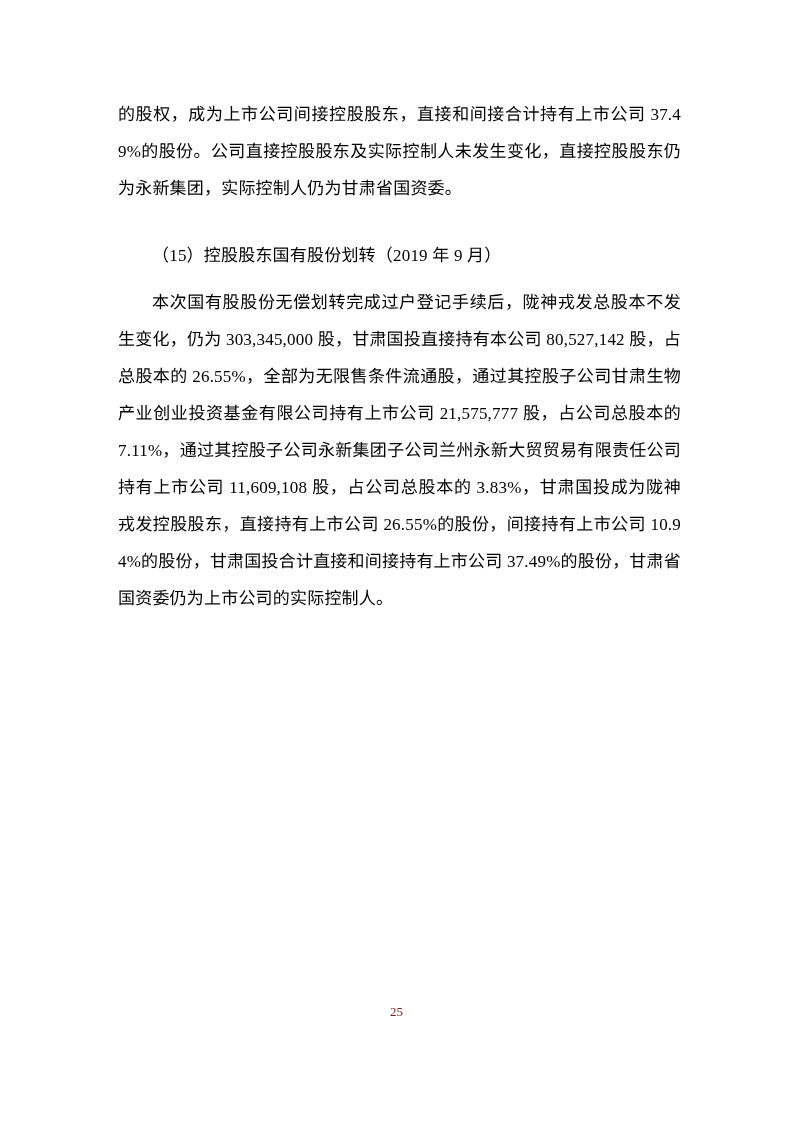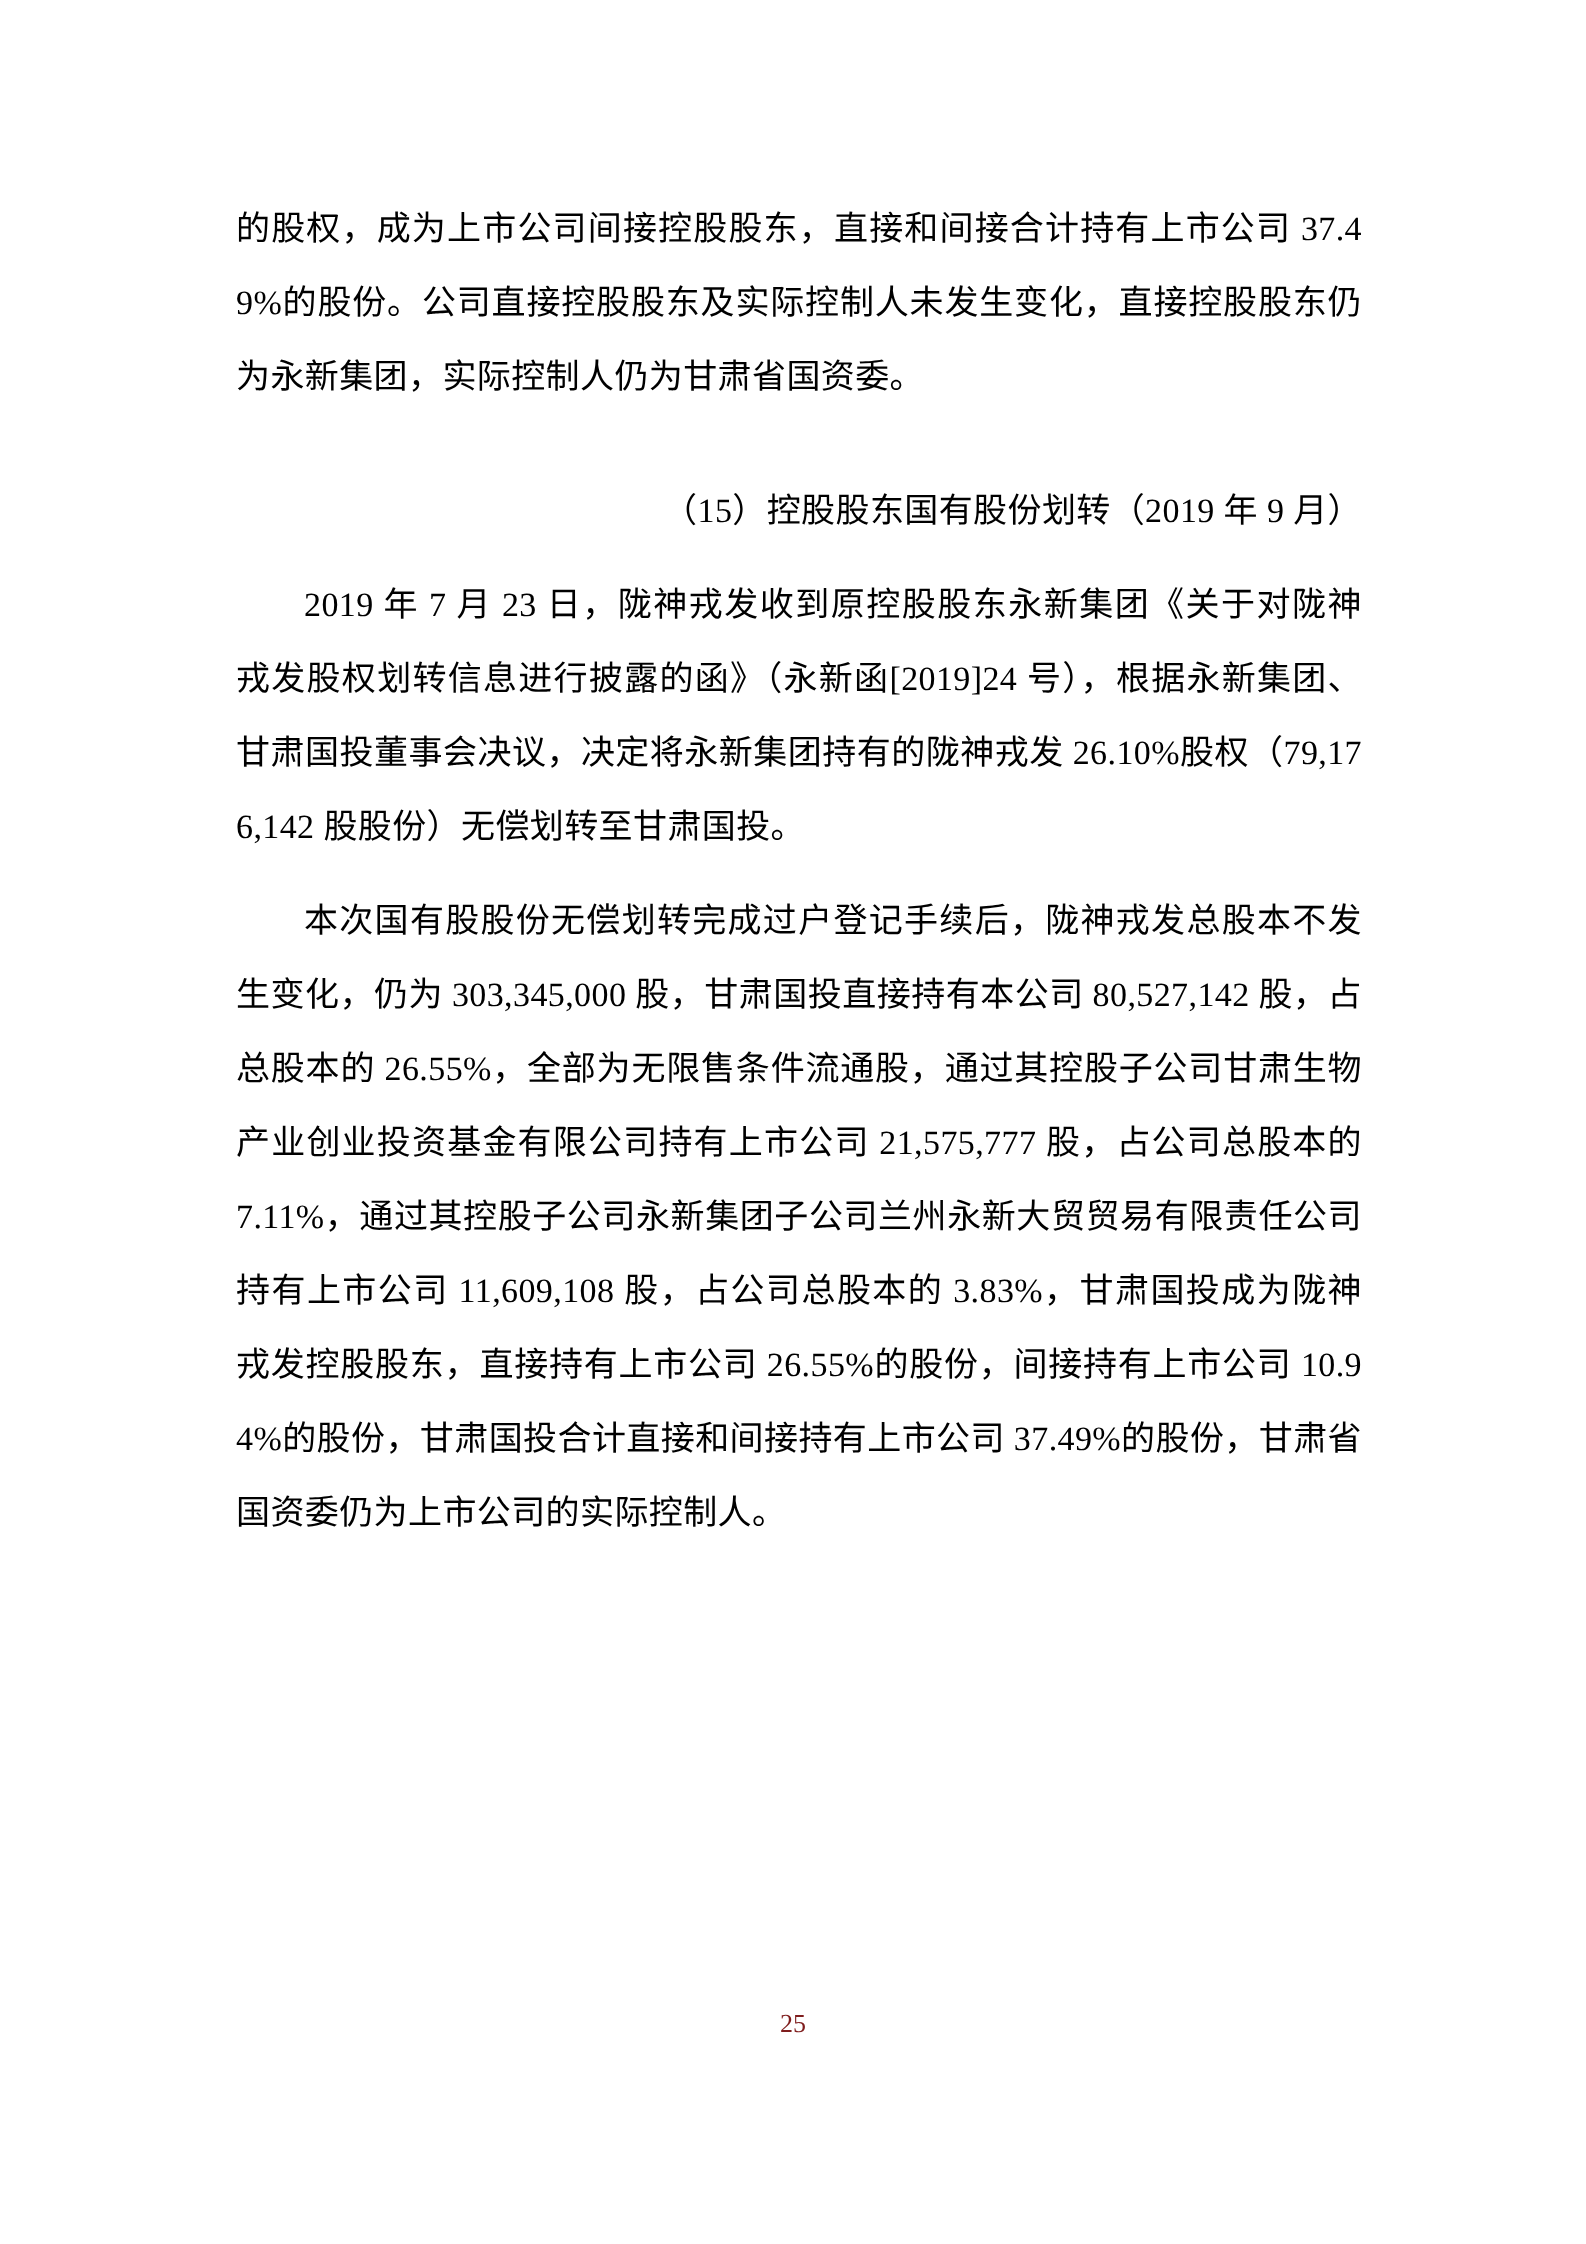--- a/index.html
+++ b/index.html
@@ -34,21 +34,21 @@
     word-break: break-all;
   }
   .doc-content p.para-continuation {
     text-indent: 0;
   }
   .doc-content p.para-body {
     text-indent: 2em;
   }
   .doc-content p.para-heading {
     text-indent: 2em;
-    text-align: right;
+    text-align: left;
     margin-top: 30px;
   }
   .page-footer {
     position: absolute;
     top: 1003px;
     left: 0;
     width: 100%;
     text-align: center;
     font-size: 13px;
     line-height: 18px;
@@ -56,17 +56,16 @@
     color: #7f1d1d;
   }
 </style>
 </head>
 <body>
 
 <div class="doc-page">
   <div class="doc-content">
     <p class="para-continuation">的股权，成为上市公司间接控股股东，直接和间接合计持有上市公司 37.49%的股份。公司直接控股股东及实际控制人未发生变化，直接控股股东仍为永新集团，实际控制人仍为甘肃省国资委。</p>
     <p class="para-heading">（15）控股股东国有股份划转（2019 年 9 月）</p>
-    <p class="para-body">2019 年 7 月 23 日，陇神戎发收到原控股股东永新集团《关于对陇神戎发股权划转信息进行披露的函》（永新函[2019]24 号），根据永新集团、甘肃国投董事会决议，决定将永新集团持有的陇神戎发 26.10%股权（79,176,142 股股份）无偿划转至甘肃国投。</p>
     <p class="para-body">本次国有股股份无偿划转完成过户登记手续后，陇神戎发总股本不发生变化，仍为 303,345,000 股，甘肃国投直接持有本公司 80,527,142 股，占总股本的 26.55%，全部为无限售条件流通股，通过其控股子公司甘肃生物产业创业投资基金有限公司持有上市公司 21,575,777 股，占公司总股本的 7.11%，通过其控股子公司永新集团子公司兰州永新大贸贸易有限责任公司持有上市公司 11,609,108 股，占公司总股本的 3.83%，甘肃国投成为陇神戎发控股股东，直接持有上市公司 26.55%的股份，间接持有上市公司 10.94%的股份，甘肃国投合计直接和间接持有上市公司 37.49%的股份，甘肃省国资委仍为上市公司的实际控制人。</p>
   </div>
   <div class="page-footer">25</div>
 </div>
 
 </body></html>

